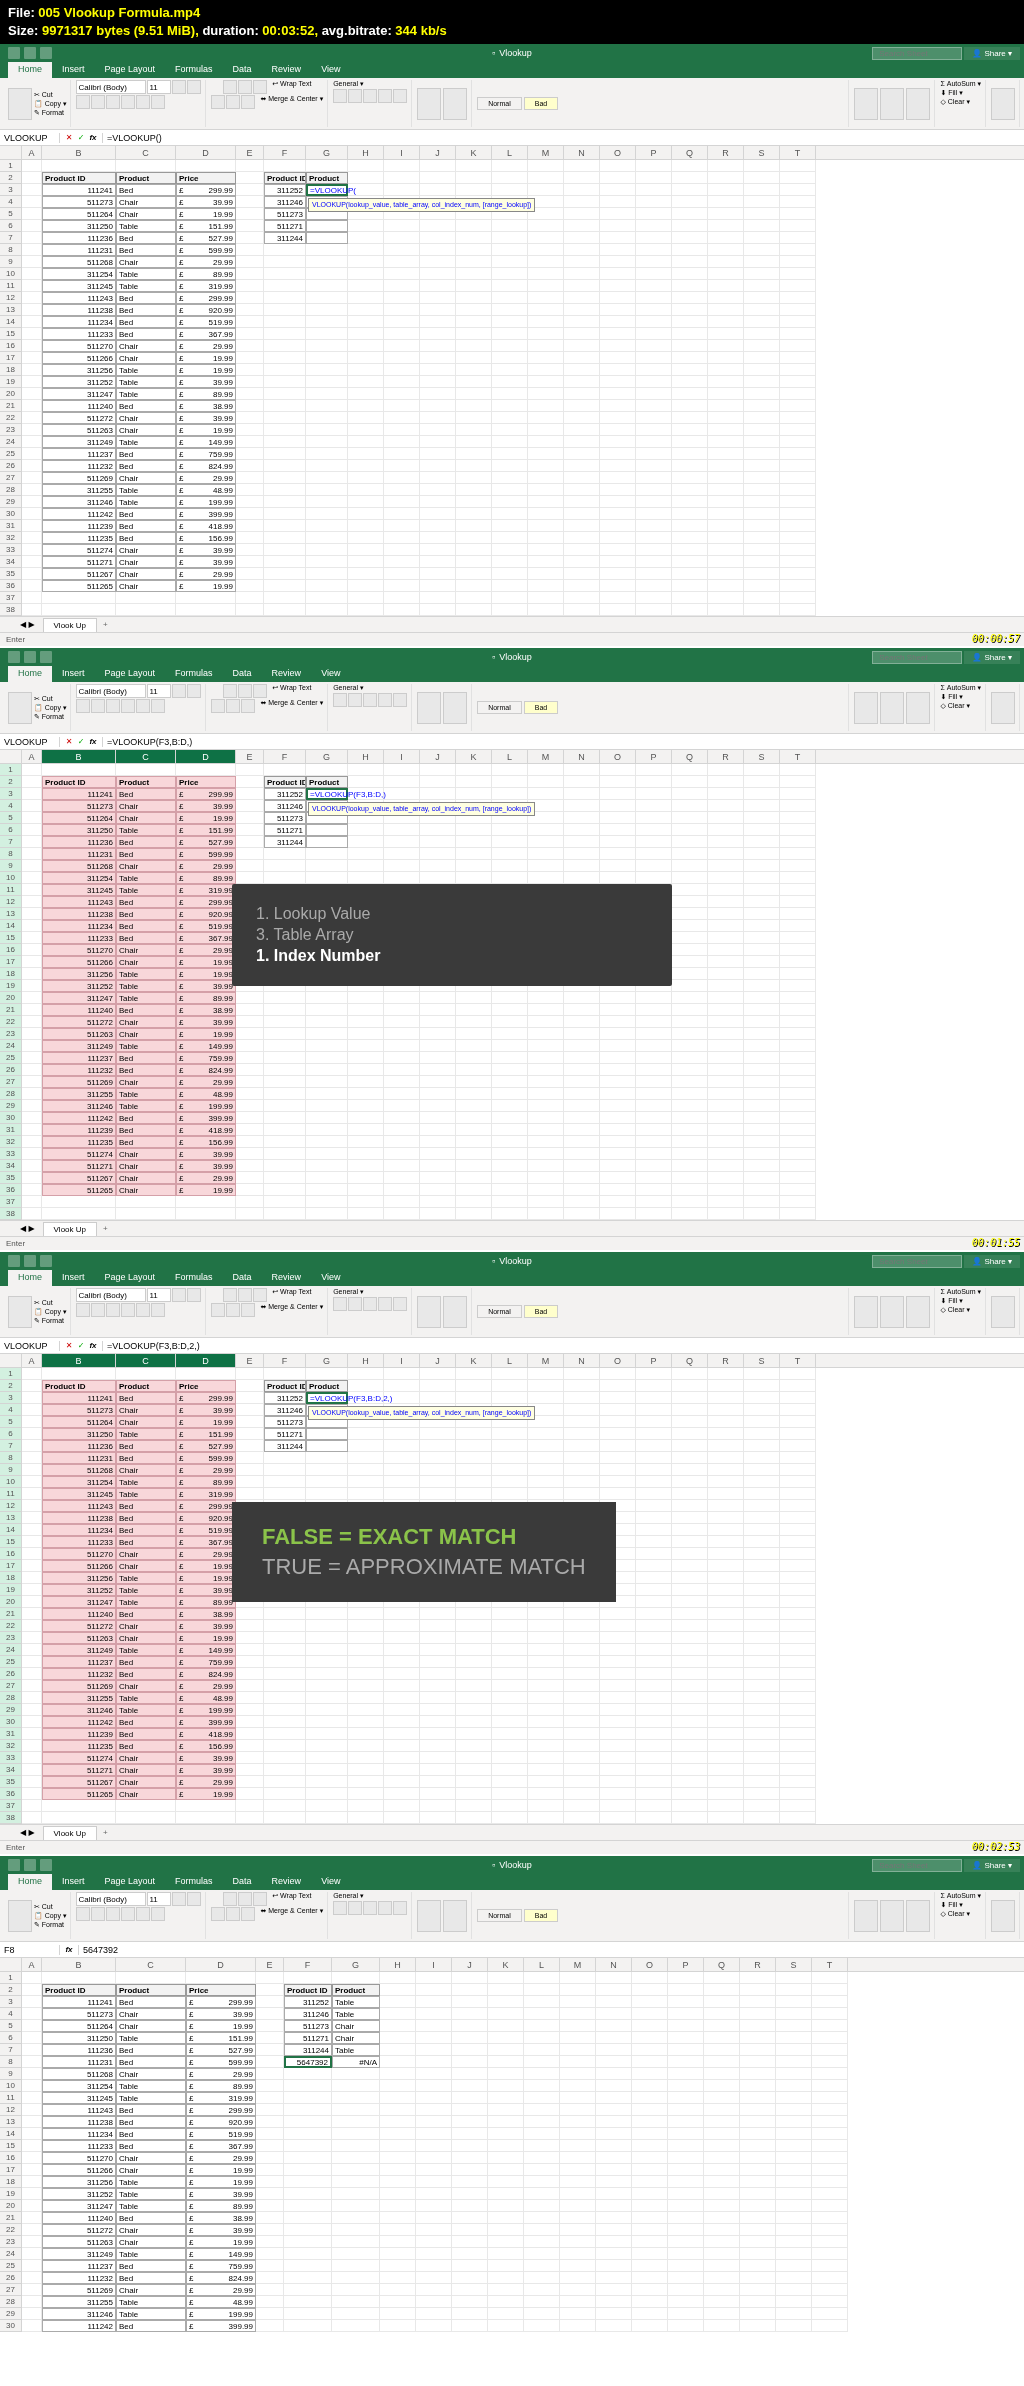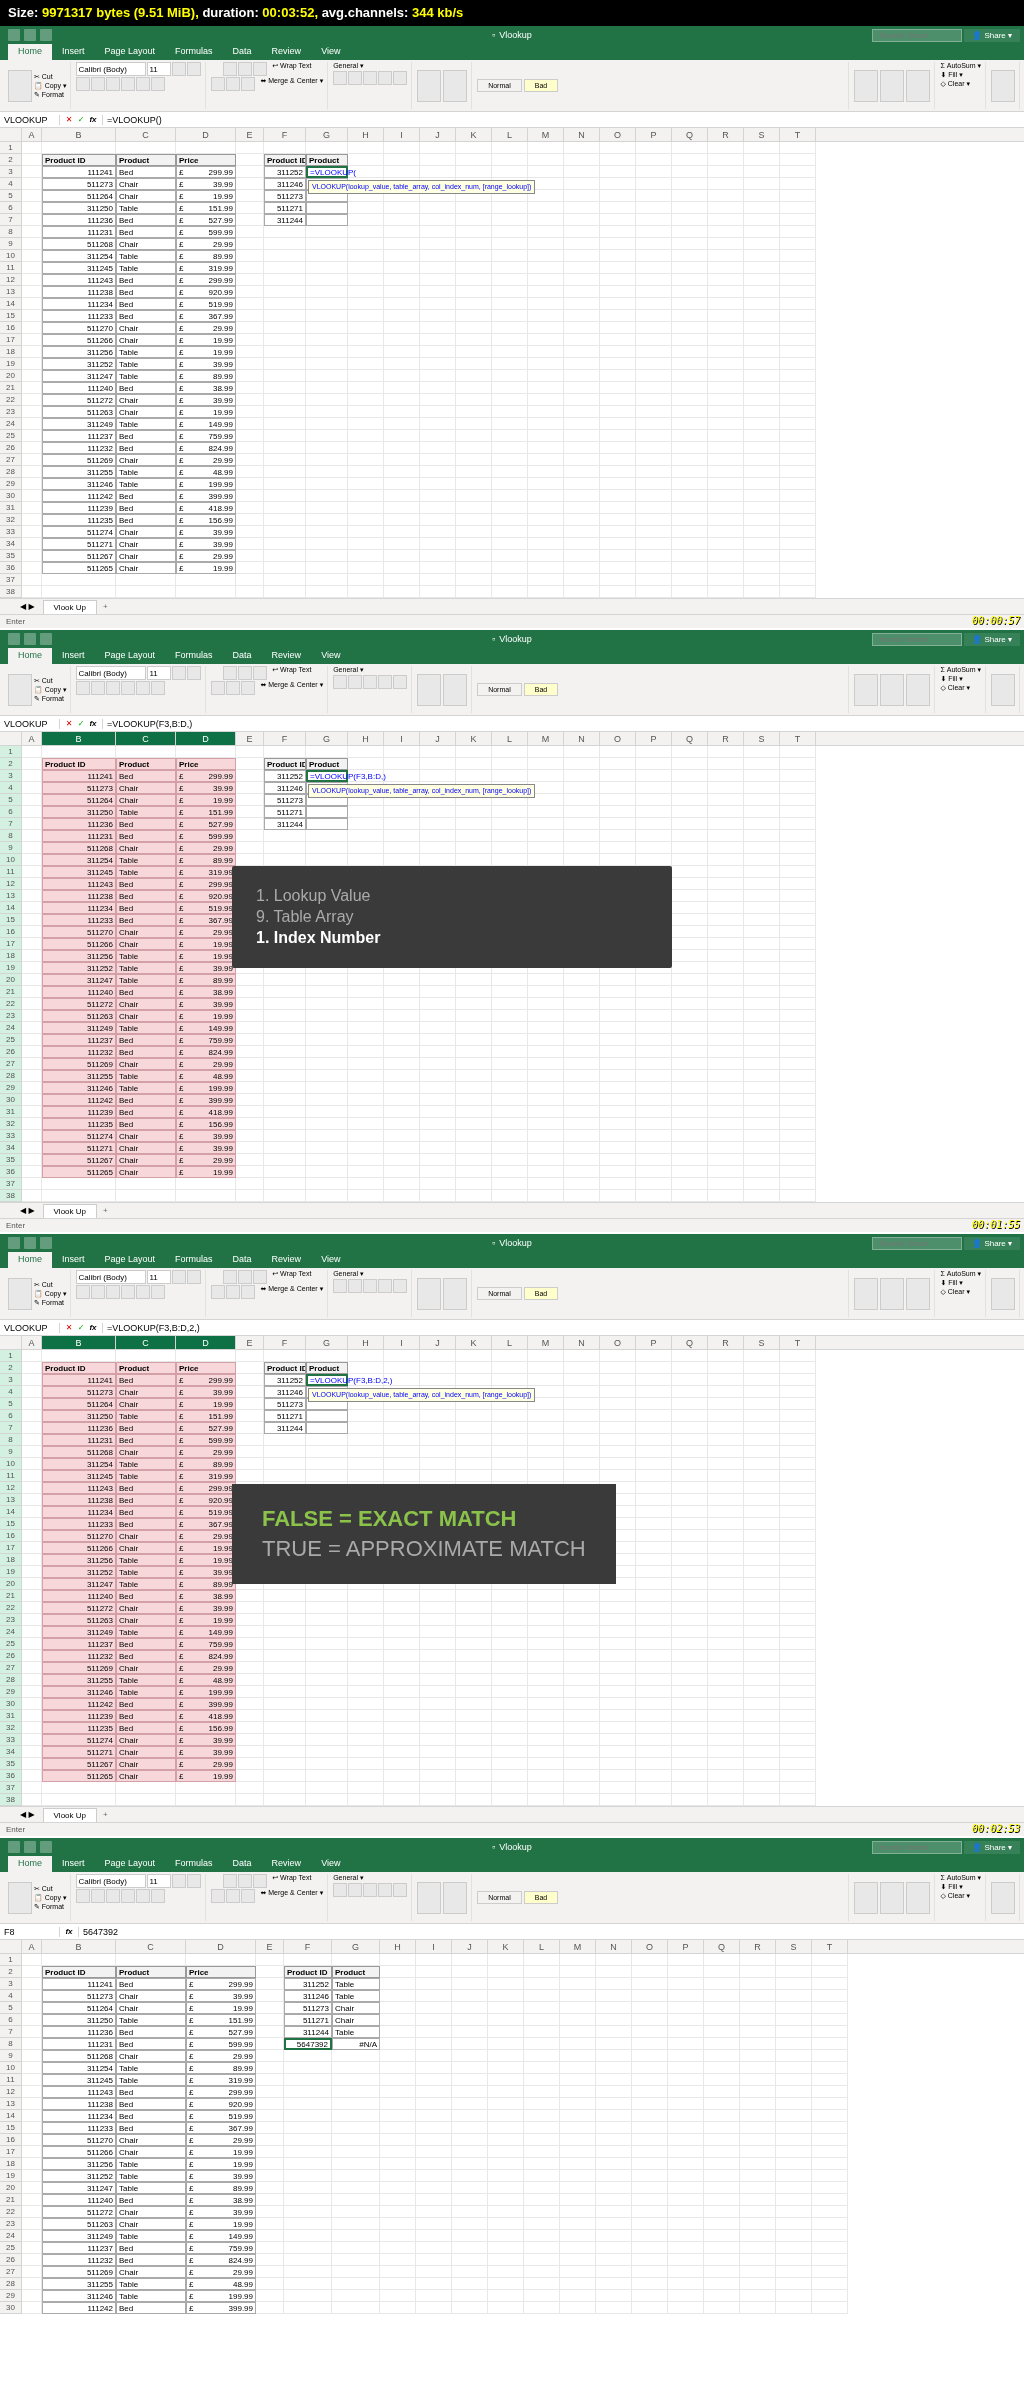--- a/index.html
+++ b/index.html
@@ -60,21 +60,22 @@
 .sheet-tab{padding:2px 10px;border:1px solid #ccc;background:#fff;border-bottom:none}
 .plus-tab{padding:0 6px;color:#666}
 .status-bar{height:14px;background:#f3f2f1;border-top:1px solid #d4d4d4;display:flex;align-items:center;padding:0 6px;font-size:8px;color:#555}
 .timestamp{position:absolute;bottom:2px;right:4px;color:#ff0;font-family:monospace;font-size:10px;font-style:italic;text-shadow:1px 1px #000}
 .formula-cell{color:#00f}
 </style>
 </head>
 <body>
 
 <div class="meta-header">
-  <div><span>Size:</span> <span class="y">9971317 bytes (9.51 MiB),</span> <span>duration:</span> <span class="y">00:03:52,</span> <span>avg.channels:</span> <span class="y">344 kb/s</span></div>
+  <div><span>File:</span> <span class="y">005 Vlookup Formula.mp4</span></div>
+  <div><span>Size:</span> <span class="y">9971317 bytes (9.51 MiB),</span> <span>duration:</span> <span class="y">00:03:52,</span> <span>avg.bitrate:</span> <span class="y">344 kb/s</span></div>
 </div>
 
 <div id="screens">
     <div class="excel-win">
 
   <div class="titlebar">
     <div class="tb-left">
       <div class="tb-icon"></div>
       <div class="tb-icon"></div>
       <div class="tb-icon"></div>
@@ -2122,21 +2123,21 @@
           <div class="cell" style="width:36px"></div>
           <div class="cell" style="width:36px"></div>
           <div class="cell" style="width:36px"></div>
           <div class="cell" style="width:36px"></div>
           <div class="cell" style="width:36px"></div>
           <div class="cell" style="width:36px"></div>
           <div class="cell" style="width:36px"></div>
         </div>
       <div class="overlay-box" style="left:232px;top:134px;width:440px">
       <div class="item">1. Lookup Value</div>
-      <div class="item">9. Table Array</div>
+      <div class="item">3. Table Array</div>
       <div class="item hl">1. Index Number</div>
     </div>
     </div>
     <div class="sheet-tabs">
     <span style="padding-right:8px">◀ ▶</span>
     <div class="sheet-tab">Vlook Up</div>
     <div class="plus-tab">+</div>
   </div>
   <div class="status-bar">
         <span>Enter</span>

